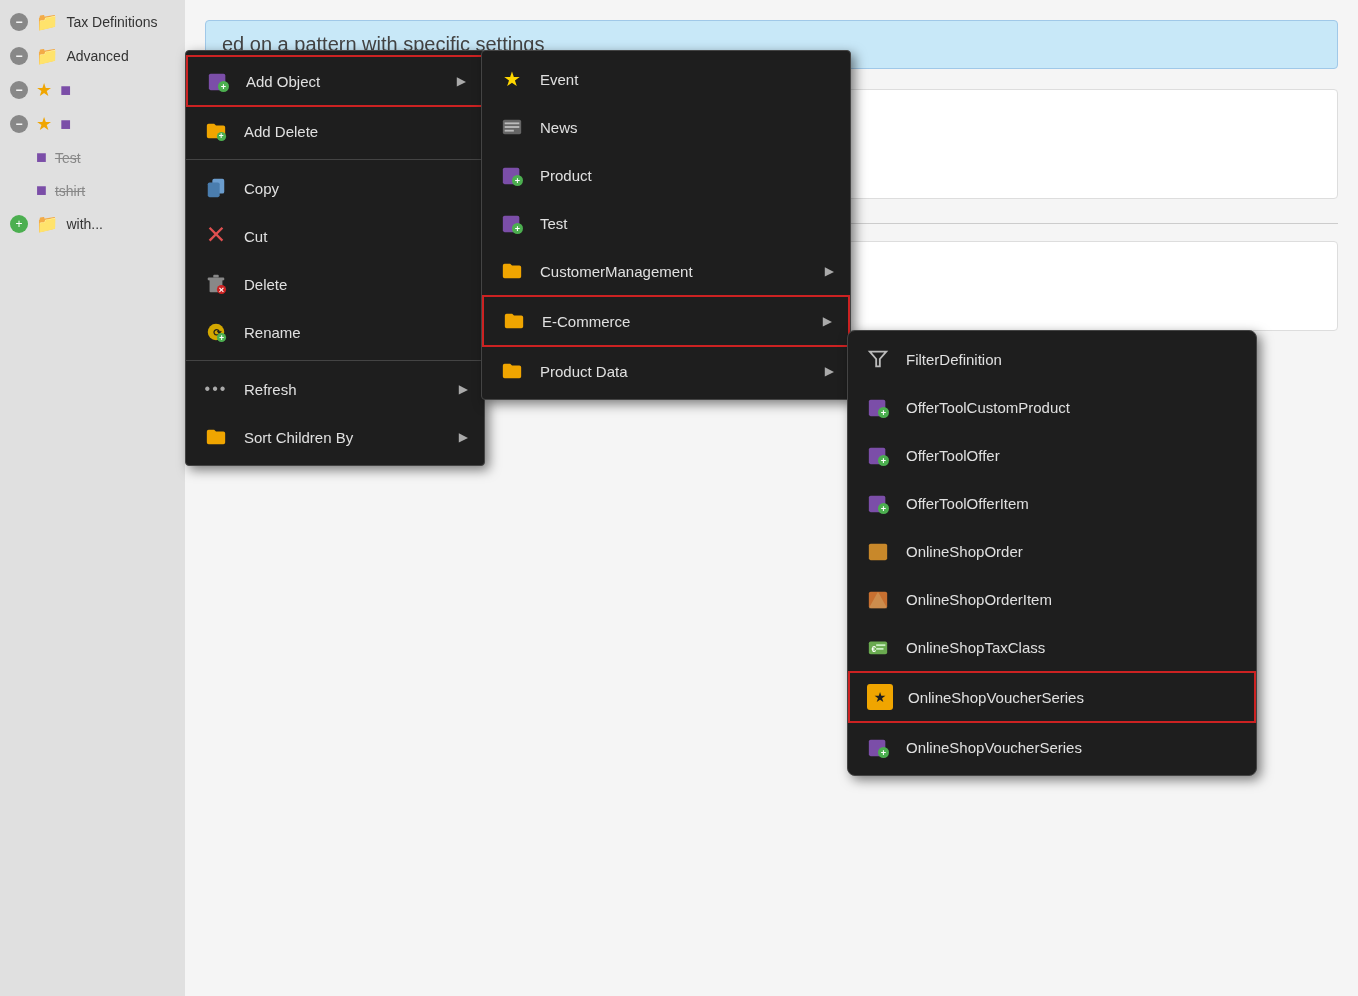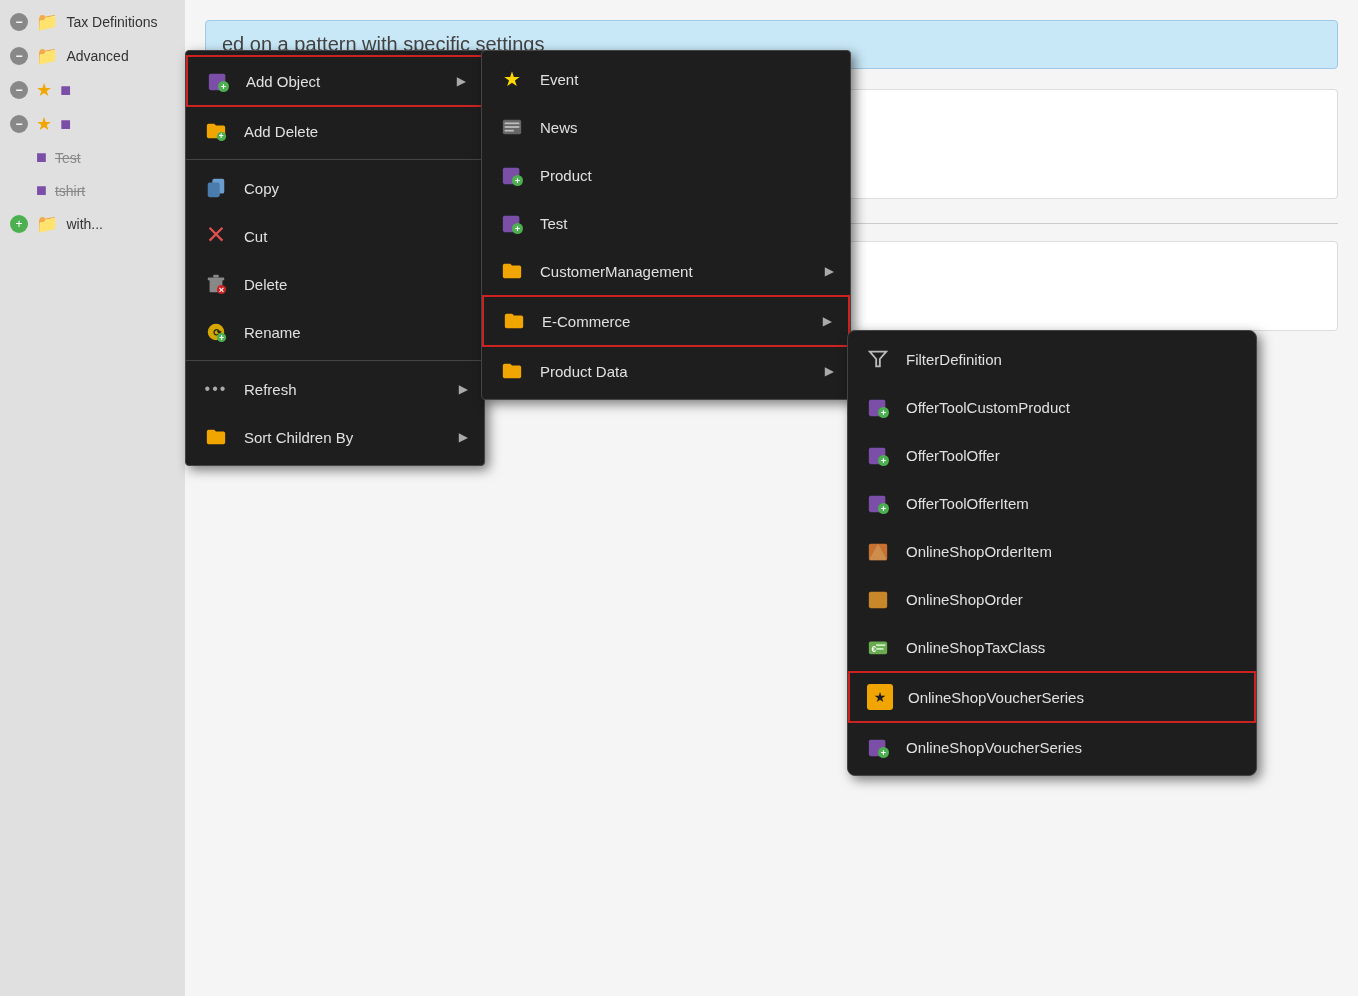--- a/index.html
+++ b/index.html
@@ -514,34 +514,34 @@
         <circle cx="18" cy="18" r="6" fill="#4caf50"></circle>
         <text x="15" y="22" font-size="10" fill="white" font-weight="bold">+</text>
       </svg>
     </div>
     <span>OfferToolOfferItem</span>
   </div>
 
   <div class="menu-item">
     <div class="menu-icon">
       <svg class="svg-icon" viewBox="0 0 24 24">
+        <rect x="2" y="4" width="20" height="18" rx="2" fill="#c8882a"></rect>
+      </svg>
+    </div>
+    <span>OnlineShopOrder</span>
+  </div>
+
+  <div class="menu-item">
+    <div class="menu-icon">
+      <svg class="svg-icon" viewBox="0 0 24 24">
         <rect x="2" y="4" width="20" height="18" rx="2" fill="#c87030"></rect>
         <path d="M12 4 L22 22 L2 22 Z" fill="#d0a060" opacity="0.6"></path>
       </svg>
     </div>
     <span>OnlineShopOrderItem</span>
-  </div>
-
-  <div class="menu-item">
-    <div class="menu-icon">
-      <svg class="svg-icon" viewBox="0 0 24 24">
-        <rect x="2" y="4" width="20" height="18" rx="2" fill="#c8882a"></rect>
-      </svg>
-    </div>
-    <span>OnlineShopOrder</span>
   </div>
 
   <div class="menu-item">
     <div class="menu-icon">
       <svg class="svg-icon" viewBox="0 0 24 24">
         <rect x="2" y="6" width="20" height="14" rx="2" fill="#6aaa50"></rect>
         <text x="5" y="17" font-size="9" fill="white" font-weight="bold">€</text>
         <rect x="10" y="9" width="10" height="2" fill="#c8efc0"></rect>
         <rect x="10" y="13" width="8" height="2" fill="#c8efc0"></rect>
       </svg>

